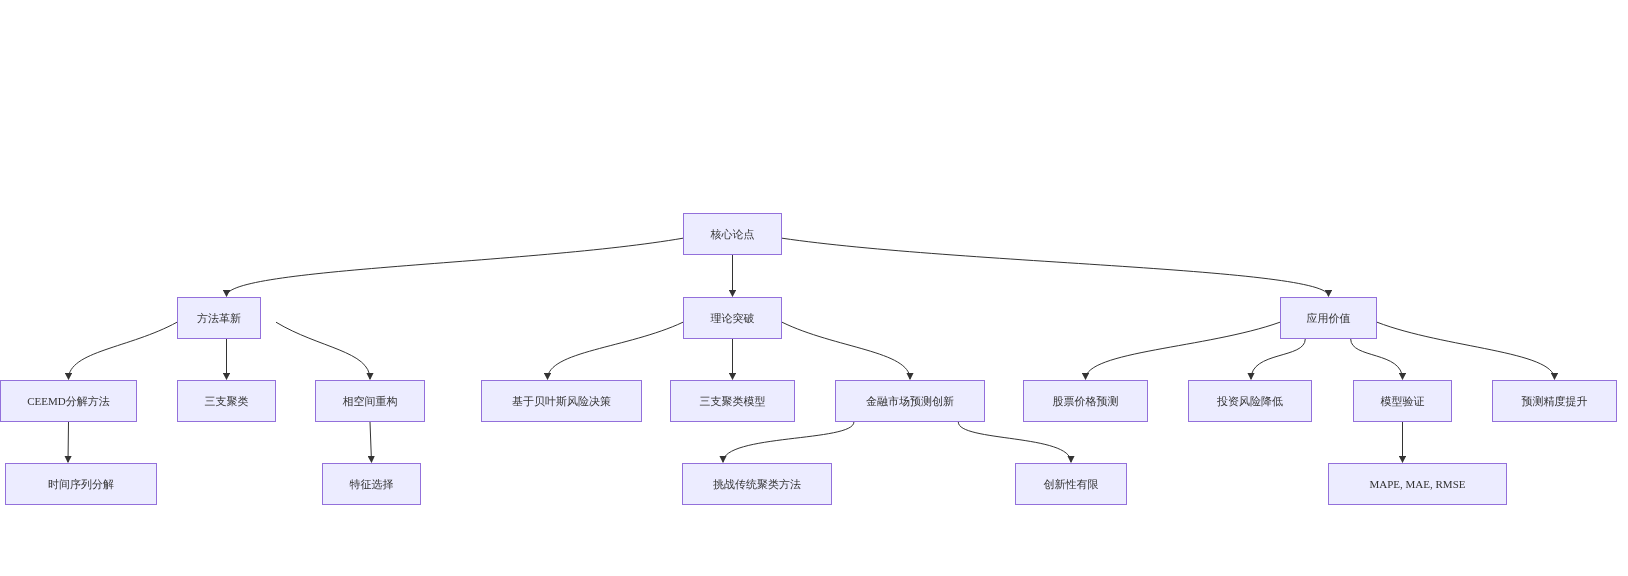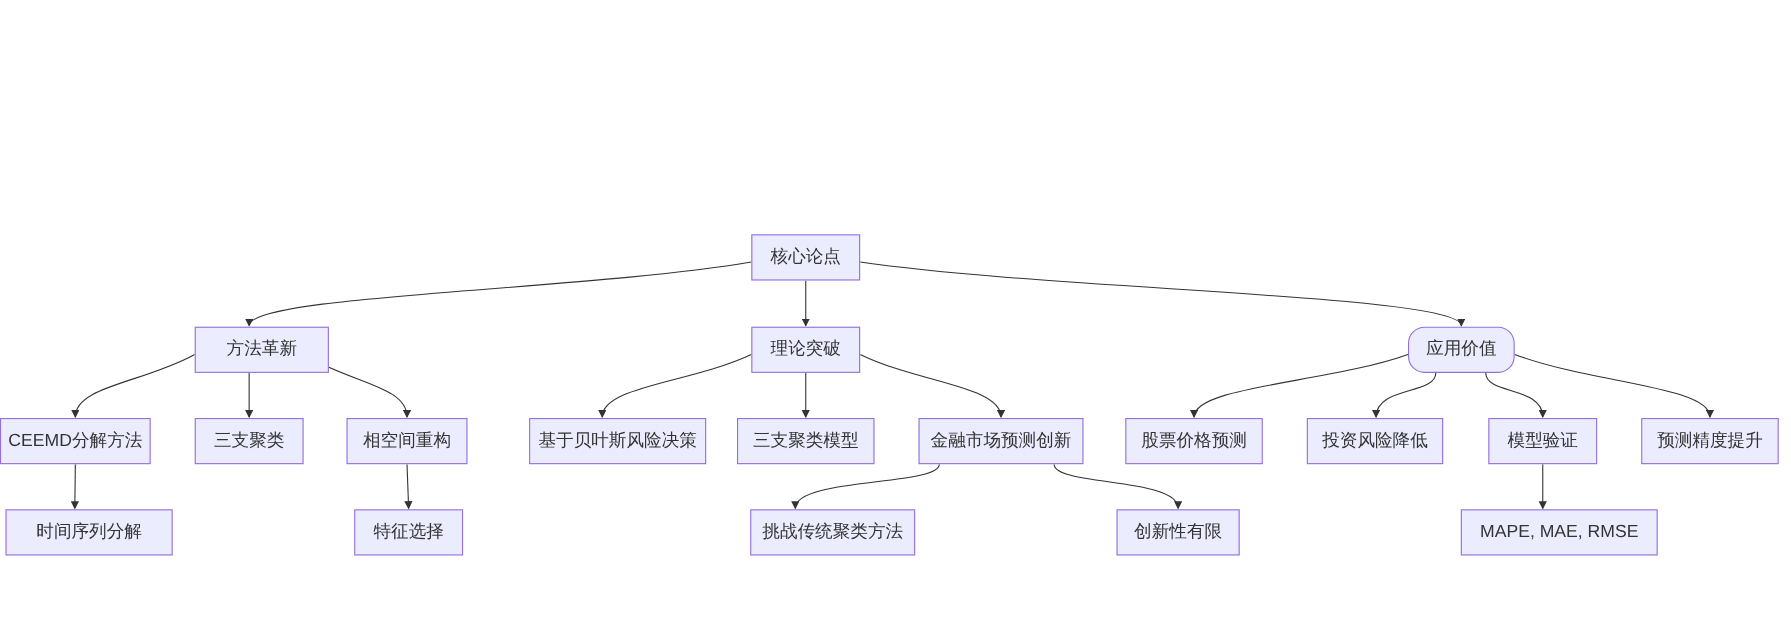--- a/index.html
+++ b/index.html
@@ -25,24 +25,25 @@
   }
   .flow-node {
     position: absolute;
     box-sizing: border-box;
     background: #ECECFF;
     border: 1px solid #9370DB;
     color: #333333;
     display: flex;
     align-items: center;
     justify-content: center;
-    font-size: 16px;
+    font-size: 11px;
     line-height: 1;
     white-space: nowrap;
     text-align: center;
+    font-family: Liberation Serif, serif;
   }
 </style>
 </head>
 <body>
 
 <div id="canvas">
   <svg id="edge-layer" width="1628" height="576" viewBox="0 0 1628 576" xmlns="http://www.w3.org/2000/svg">
       <defs>
         <marker id="arrow" viewBox="0 0 10 10" refX="8.5" refY="5" markerWidth="7.5" markerHeight="7.5" orient="auto">
           <path d="M0,0 L10,5 L0,10 z" fill="#333333"></path>
@@ -63,27 +64,27 @@
       <path d="M1377,322.2 C1444.8,348.2 1554.5,351 1554.5,379" fill="none" stroke="#333333" stroke-width="1" marker-end="url(#arrow)"></path>
       <path d="M68.5,422 L68,462" fill="none" stroke="#333333" stroke-width="1" marker-end="url(#arrow)"></path>
       <path d="M370,422 L371.5,462" fill="none" stroke="#333333" stroke-width="1" marker-end="url(#arrow)"></path>
       <path d="M853.9,422 C853.9,442 723,434 723,462" fill="none" stroke="#333333" stroke-width="1" marker-end="url(#arrow)"></path>
       <path d="M958.3,422 C958.3,442 1071,434 1071,462" fill="none" stroke="#333333" stroke-width="1" marker-end="url(#arrow)"></path>
       <path d="M1402.5,422 L1402.5,462" fill="none" stroke="#333333" stroke-width="1" marker-end="url(#arrow)"></path>
     </svg>
 <div class="flow-node" style="left: 683px; top: 213px; width: 99px; height: 42px;">
       <span>核心论点</span>
     </div>
-    <div class="flow-node" style="left: 177px; top: 297px; width: 122px; height: 42px;">
+    <div class="flow-node" style="left: 177px; top: 297px; width: 84px; height: 42px;">
       <span>方法革新</span>
     </div>
     <div class="flow-node" style="left: 683px; top: 297px; width: 99px; height: 42px;">
       <span>理论突破</span>
     </div>
-    <div class="flow-node" style="left: 1280px; top: 297px; width: 97px; height: 42px; border-radius: 15px;">
+    <div class="flow-node" style="left: 1280px; top: 297px; width: 97px; height: 42px;">
       <span>应用价值</span>
     </div>
     <div class="flow-node" style="left: 0px; top: 380px; width: 137px; height: 42px;">
       <span>CEEMD分解方法</span>
     </div>
     <div class="flow-node" style="left: 177px; top: 380px; width: 99px; height: 42px;">
       <span>三支聚类</span>
     </div>
     <div class="flow-node" style="left: 315px; top: 380px; width: 110px; height: 42px;">
       <span>相空间重构</span>

